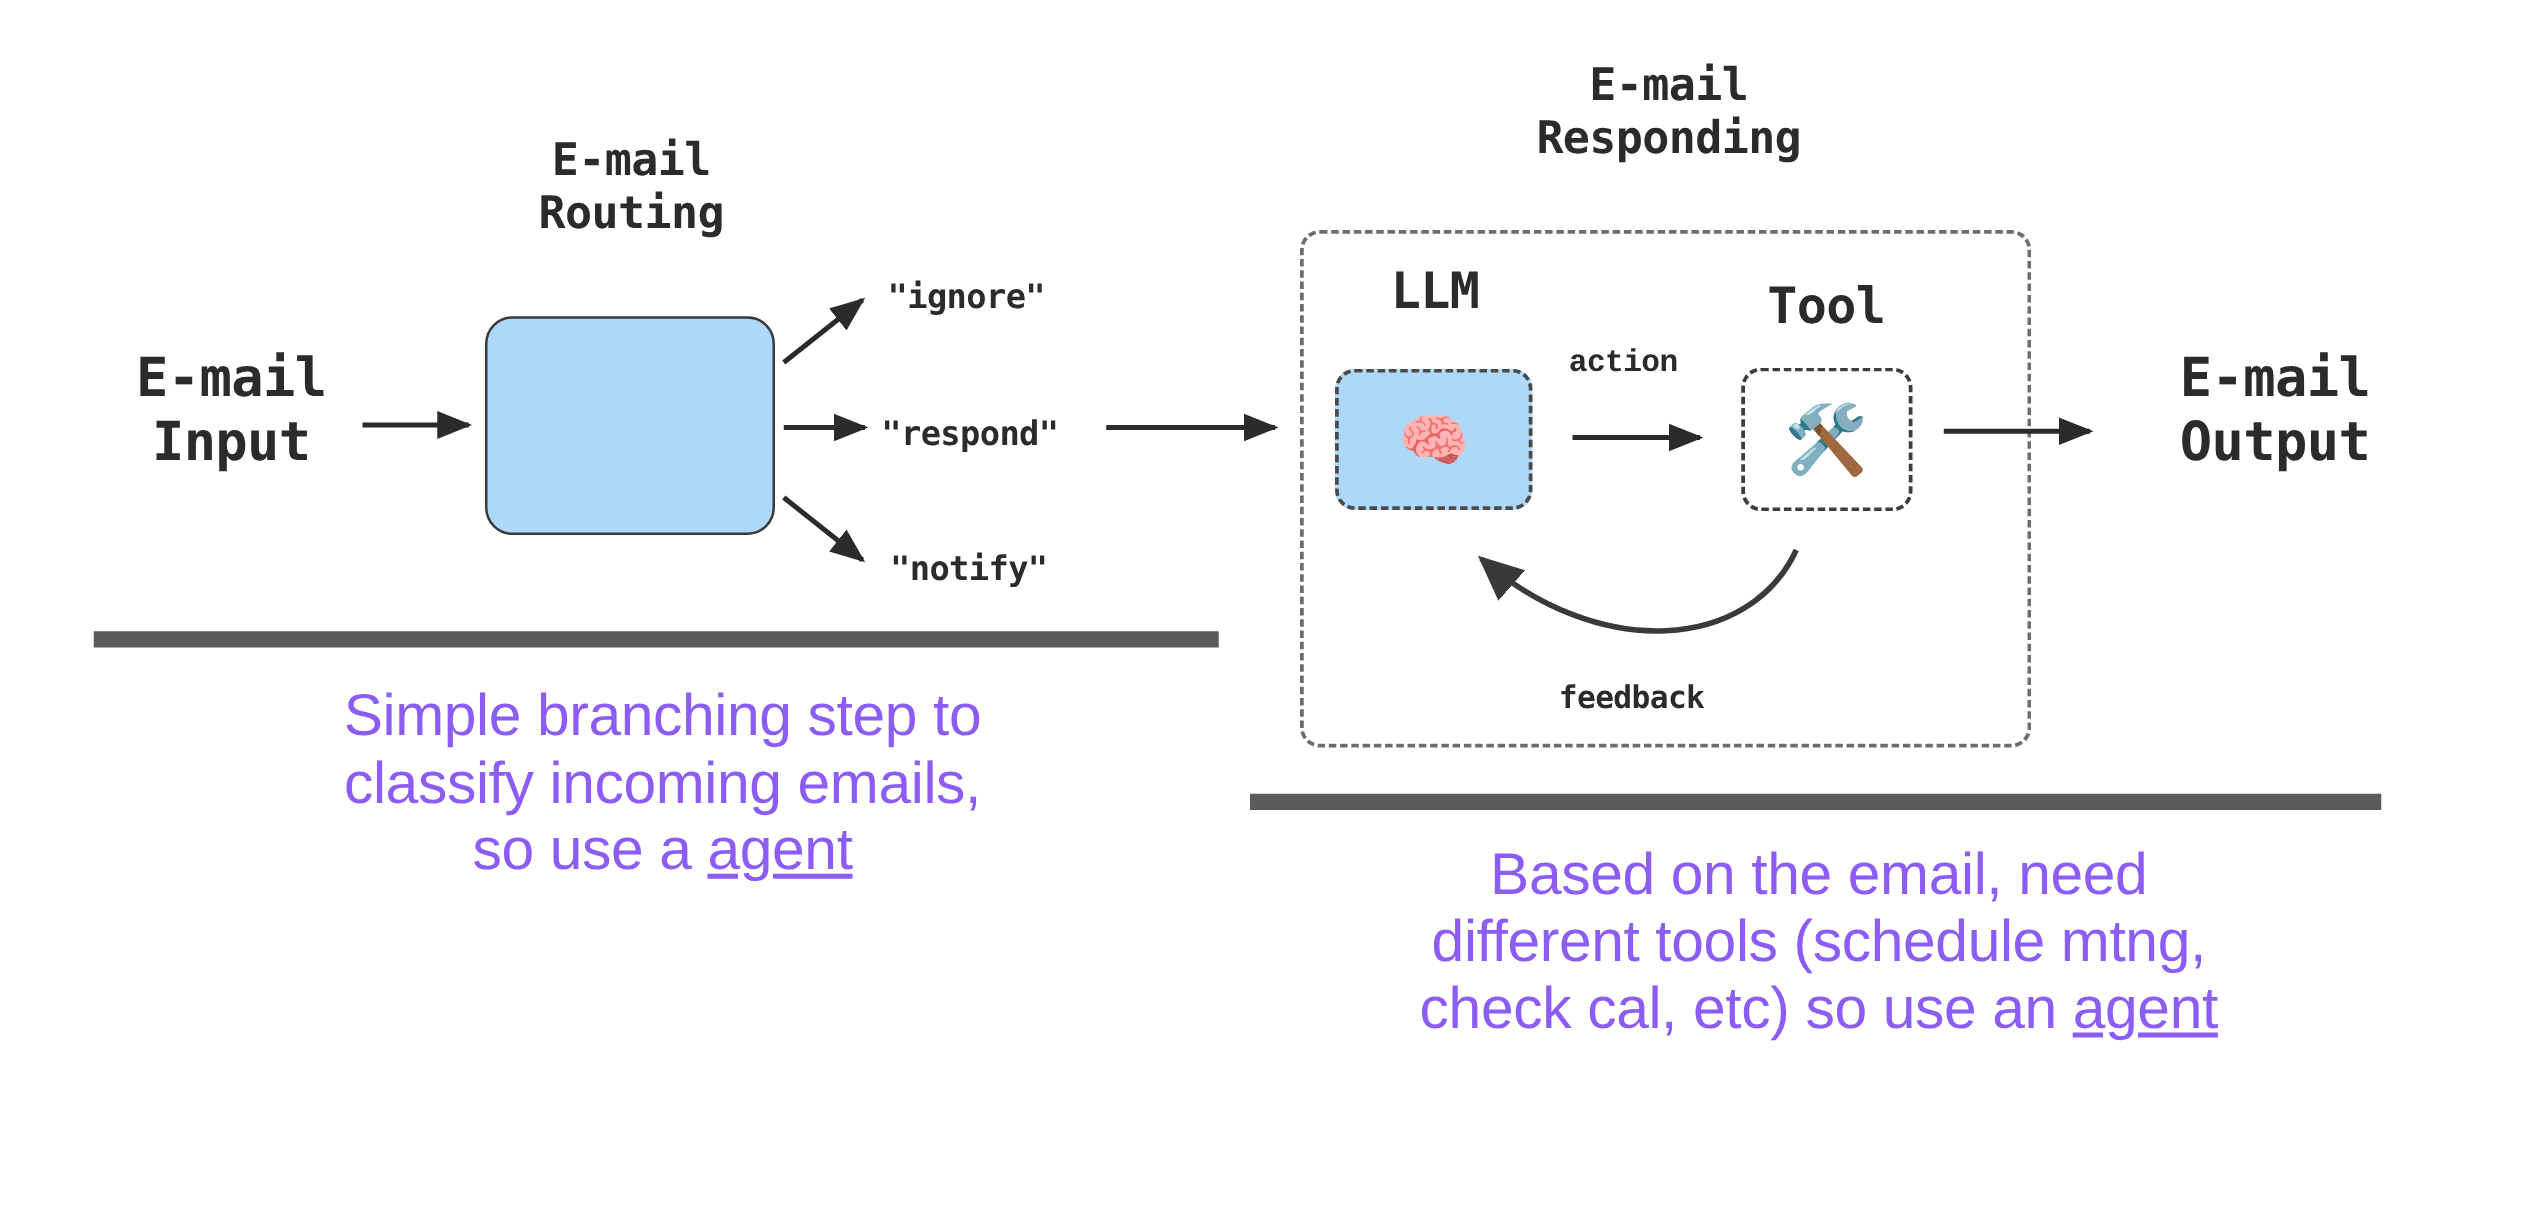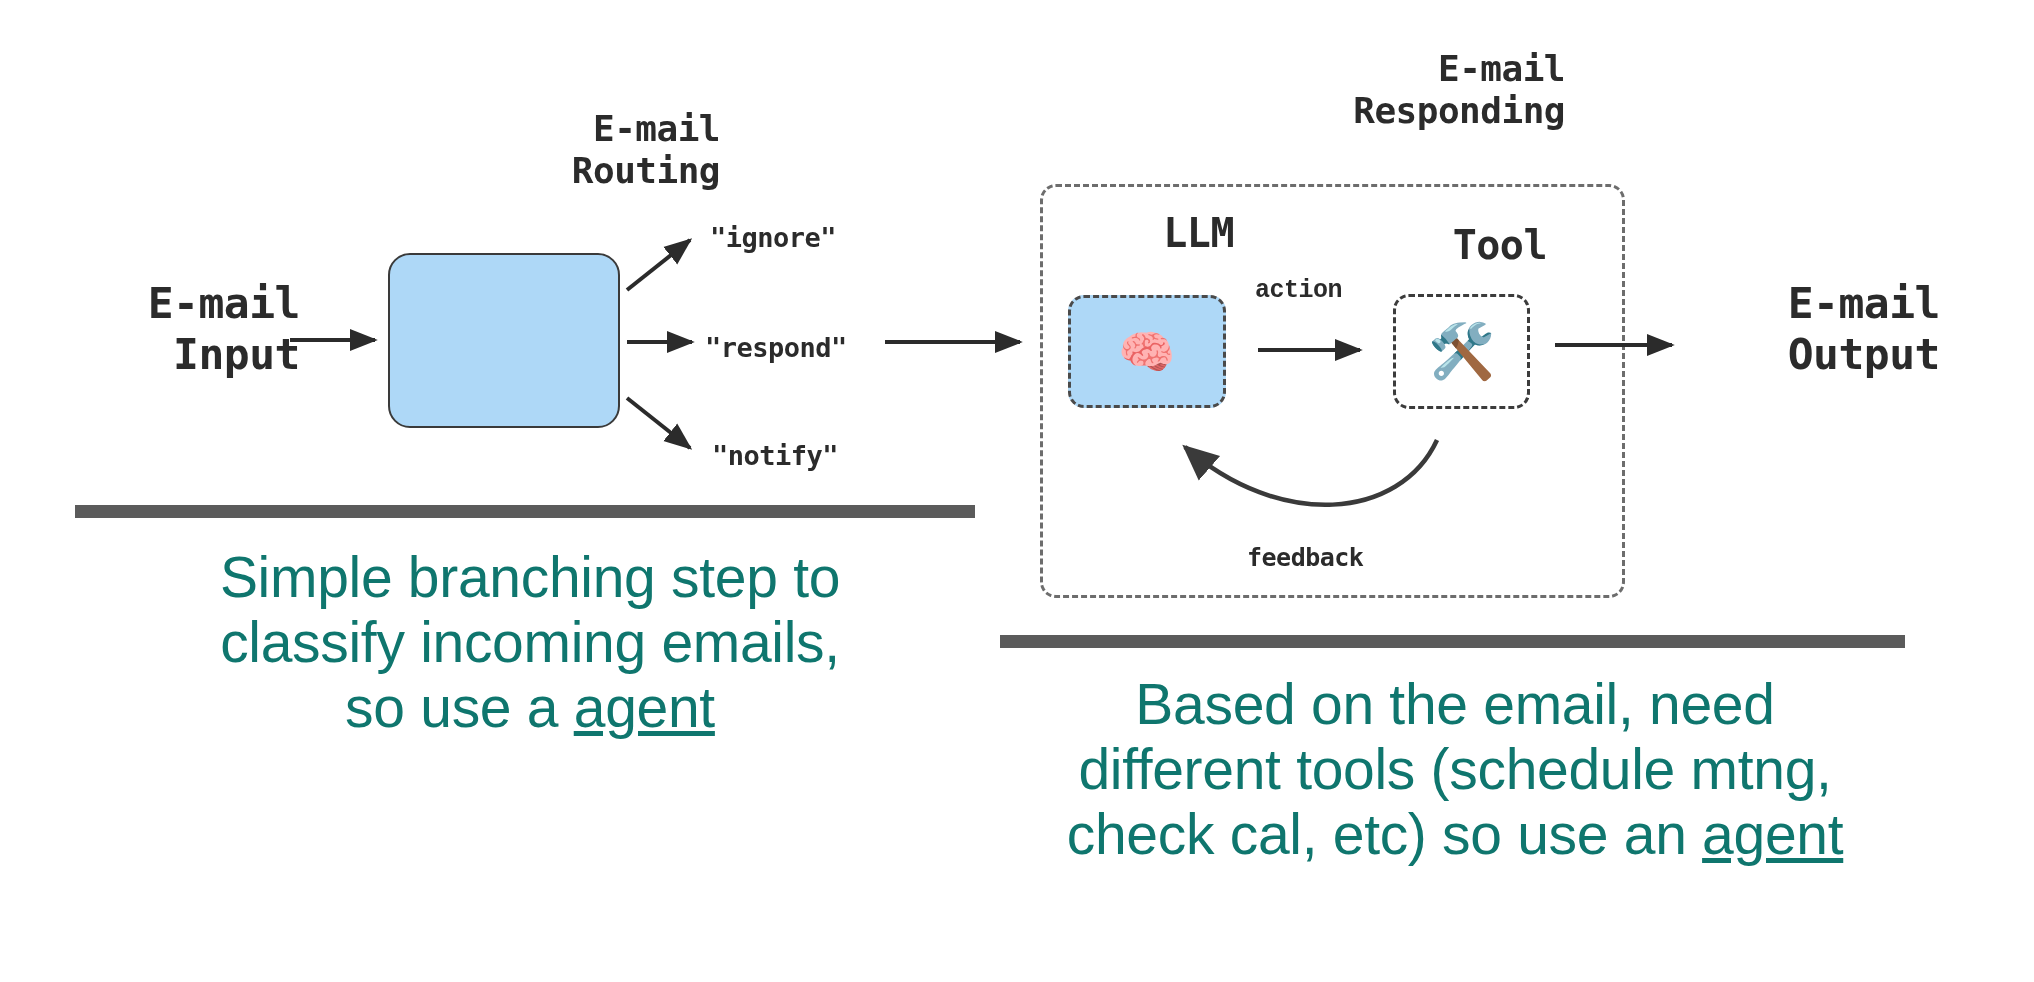--- a/index.html
+++ b/index.html
@@ -18,21 +18,21 @@
     overflow: hidden;
   }
   .mono {
     font-family: "DejaVu Sans Mono", monospace;
     color: #2b2b2b;
     font-weight: 700;
     letter-spacing: -0.5px;
   }
   .abs { position: absolute; }
   .ctr {
-    text-align: right;
+    text-align: center;
     line-height: 1.18;
   }
 
   
   .lbl-xl { font-size: 43px; }     
   .lbl-lg { font-size: 36px; }     
   .lbl-md { font-size: 40px; }     
   .lbl-sm { font-size: 27px; }     
   .lbl-xs { font-size: 25px; }     
 
@@ -88,23 +88,23 @@
   .grey-bar {
     background: #5b5b5b;
     height: 13px;
   }
   #grey-bar-left { left: 75px; top: 505px; width: 900px; }
   #grey-bar-right { left: 1000px; top: 635px; width: 905px; }
 
   
   .caption {
     font-family: "Liberation Sans", sans-serif;
-    color: #0f766e;
+    color: #8b5cf6;
     text-align: center;
-    font-size: 57px;
+    font-size: 47px;
     line-height: 1.14;
     letter-spacing: -0.3px;
   }
   #caption-left { left: 90px; top: 545px; width: 880px; }
   #caption-right { left: 960px; top: 672px; width: 990px; }
   .underline { text-decoration: underline; text-underline-offset: 4px; }
 
   svg.overlay {
     position: absolute;
     left: 0; top: 0;

